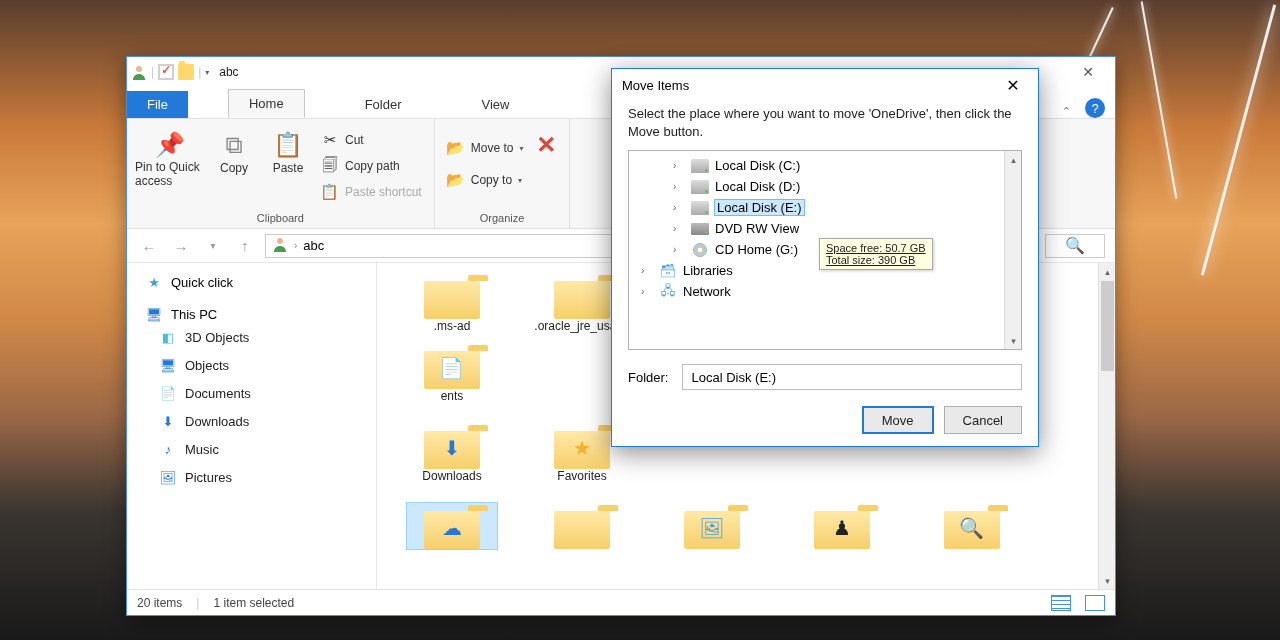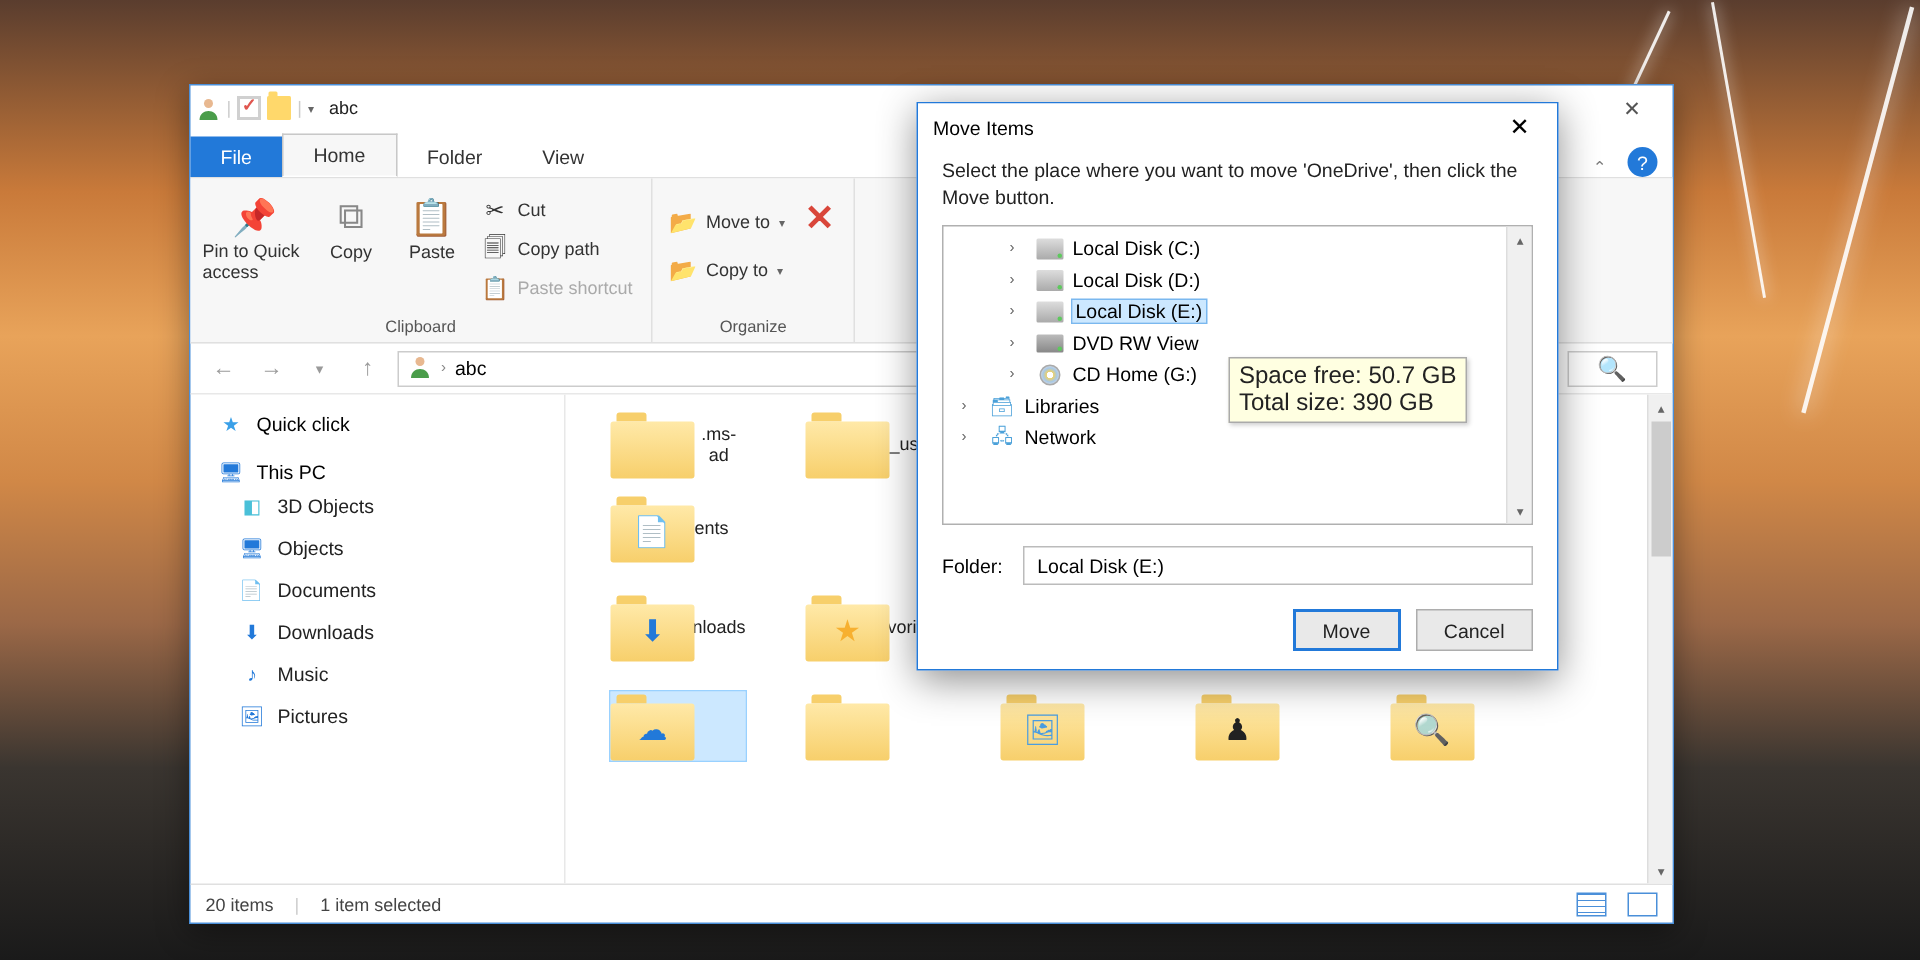--- a/index.html
+++ b/index.html
@@ -20,21 +20,21 @@
   .folder-mini { width: 16px; height: 12px; background: #ffd86b; border-radius: 1px; position: relative; }
   .folder-mini:before { content:""; position:absolute; top:-3px; left:1px; width:6px; height:3px; background:#ffd86b; border-radius:1px 1px 0 0; }
   .check-mini { width:16px; height:16px; border:2px solid #d0d0d0; position:relative; }
   .check-mini:after { content:"✓"; color:#e0564f; font-size:12px; font-weight:bold; position:absolute; left:1px; top:-3px; }
   .titlebar .title { margin-left: 10px; }
   .titlebar .spacer { flex: 1; }
   .close-main { width: 46px; height: 30px; display:flex; align-items:center; justify-content:center; font-size:14px; color:#555; }
 
   .tabs { height: 32px; display: flex; align-items: flex-end; border-bottom: 1px solid #e0e0e0; font-size: 13px; }
   .tab-file { background: #2279d9; color:#fff; padding: 6px 20px; }
-  .tab { padding: 6px 20px; color: #333; }
+  .tab { padding: 6px 20px; color: #333; margin-left: 40px; }
   .tab.active { border: 1px solid #c8c8c8; border-bottom: 1px solid #fff; background:#f7f7f7; }
   .tabs .spacer { flex:1; }
   .tabs .help { width:20px; height:20px; border-radius:50%; background:#2279d9; color:#fff; font-size:13px; display:flex; align-items:center; justify-content:center; margin-right:10px; }
   .chev-up { margin-right:14px; color:#7a7a7a; font-size:11px; }
 
   .ribbon { height: 110px; display: flex; border-bottom: 1px solid #e0e0e0; background:#f7f7f7; }
   .group { display:flex; flex-direction:column; align-items:center; border-right:1px solid #e0e0e0; padding: 4px 8px 0; }
   .group-body { display:flex; flex:1; gap:4px; align-items:flex-start; }
   .group-label { font-size:11px; color:#555; padding:2px 0 4px; }
   .big-btn { display:flex; flex-direction:column; align-items:center; width:70px; font-size:12px; color:#333; padding-top:6px; }
@@ -52,21 +52,21 @@
   .sidebar { width:250px; border-right:1px solid #e8e8e8; padding:10px 0 0 14px; font-size:13px; overflow:hidden; }
   .side-item { display:flex; align-items:center; gap:8px; padding:5px 0 5px 18px; color:#222; }
   .side-header { font-weight:400; padding-left:4px; display:flex; align-items:center; gap:8px; }
   .side-item .ic, .side-header .ic { width:18px; height:18px; display:flex; align-items:center; justify-content:center; }
 
   .content { flex:1; padding:10px 0 0 30px; display:flex; flex-wrap:wrap; align-content:flex-start; gap:10px 40px; position:relative; overflow:hidden; }
   .content .scroll { position:absolute; right:0; top:0; width:17px; height:100%; background:#f0f0f0; border-left:1px solid #ddd; }
   .content .scroll .thumb { position:absolute; top:18px; left:2px; width:13px; height:90px; background:#ccc; }
   .content .scroll .a { position:absolute; left:0; width:17px; height:17px; display:flex; align-items:center; justify-content:center; font-size:9px; color:#666; }
   .content .scroll .a.up { top:0; } .content .scroll .a.dn { bottom:0; }
-  .file-item { width:90px; display:flex; flex-direction:row; align-items:center; font-size:12px; color:#222; text-align:center; }
+  .file-item { width:90px; display:flex; flex-direction:column; align-items:center; font-size:12px; color:#222; text-align:center; }
   .file-item.selected { background:#cce8ff; outline:1px solid #99d1ff; }
   .folder-ic { width:56px; height:46px; position:relative; }
   .folder-ic .back { position:absolute; bottom:0; width:56px; height:38px; background:linear-gradient(#ffe9a8,#f7cf6b); border-radius:2px; }
   .folder-ic .tab { position:absolute; top:2px; left:4px; width:20px; height:6px; background:#f7cf6b; border-radius:2px 2px 0 0; padding:0; }
   .folder-ic .overlay { position:absolute; width:26px; height:26px; left:15px; top:12px; display:flex; align-items:center; justify-content:center; font-size:20px; }
 
   .status { height:26px; border-top:1px solid #e0e0e0; display:flex; align-items:center; padding:0 10px; font-size:12px; color:#444; gap:14px; }
   .status .spacer { flex:1; }
   .view-ic { width:20px; height:16px; border:1px solid #4a8fd9; }
 
@@ -80,21 +80,21 @@
   .tree-box { border:1px solid #b0b0b0; height:200px; position:relative; overflow:hidden; }
   .tree-scroll { position:absolute; right:0; top:0; width:17px; height:100%; background:#f0f0f0; border-left:1px solid #ddd; }
   .tree-scroll .a { position:absolute; left:0; width:17px; height:17px; display:flex; align-items:center; justify-content:center; font-size:9px; color:#666; }
   .tree-scroll .a.up { top:0; } .tree-scroll .a.dn { bottom:0; }
   .tree { padding:4px 0 0 12px; }
   .tree-item { display:flex; align-items:center; gap:6px; padding:3px 0; }
   .tree-item.indent { padding-left:32px; }
   .tree-item .exp { width:12px; color:#666; font-size:10px; }
   .tree-item .ic { width:18px; height:14px; display:flex; align-items:center; justify-content:center; }
   .tree-item.selected span.lbl { background:#cce8ff; outline:1px solid #7ab8ef; padding:0 2px; }
-  .tooltip { position:absolute; background:#ffffe1; border:1px solid #aaa; padding:3px 6px; font-size:16px; color:#222; white-space:pre; box-shadow:1px 1px 3px rgba(0,0,0,.2); }
+  .tooltip { position:absolute; background:#ffffe1; border:1px solid #aaa; padding:3px 6px; font-size:11px; color:#222; white-space:pre; box-shadow:1px 1px 3px rgba(0,0,0,.2);text-decoration:underline; }
   .folder-row { display:flex; align-items:center; gap:14px; margin-top:14px; }
   .folder-row input { flex:1; height:26px; border:1px solid #bbb; padding:0 8px; font-size:13px; }
   .dlg-btns { display:flex; gap:10px; margin-top:16px; }
   .dlg-btns .spacer { flex:1; }
   .btn { height:28px; padding:0 18px; border:1px solid #adadad; background:#e9e9e9; font-size:13px; color:#222; display:flex; align-items:center; }
   .btn.primary { border:2px solid #2279d9; background:#e9e9e9; }
 
   .drive-ic { width:18px; height:12px; background:linear-gradient(#ddd,#aaa); border-radius:1px; position:relative; }
   .drive-ic:after { content:""; position:absolute; right:1px; bottom:1px; width:3px; height:3px; background:#5dc95d; border-radius:50%; }
   .cd-ic { width:14px; height:14px; border-radius:50%; background:radial-gradient(circle,#fff 25%, #e8d070 28%, #a7c8e8 55%, #ddd 80%); border:1px solid #aaa; }

